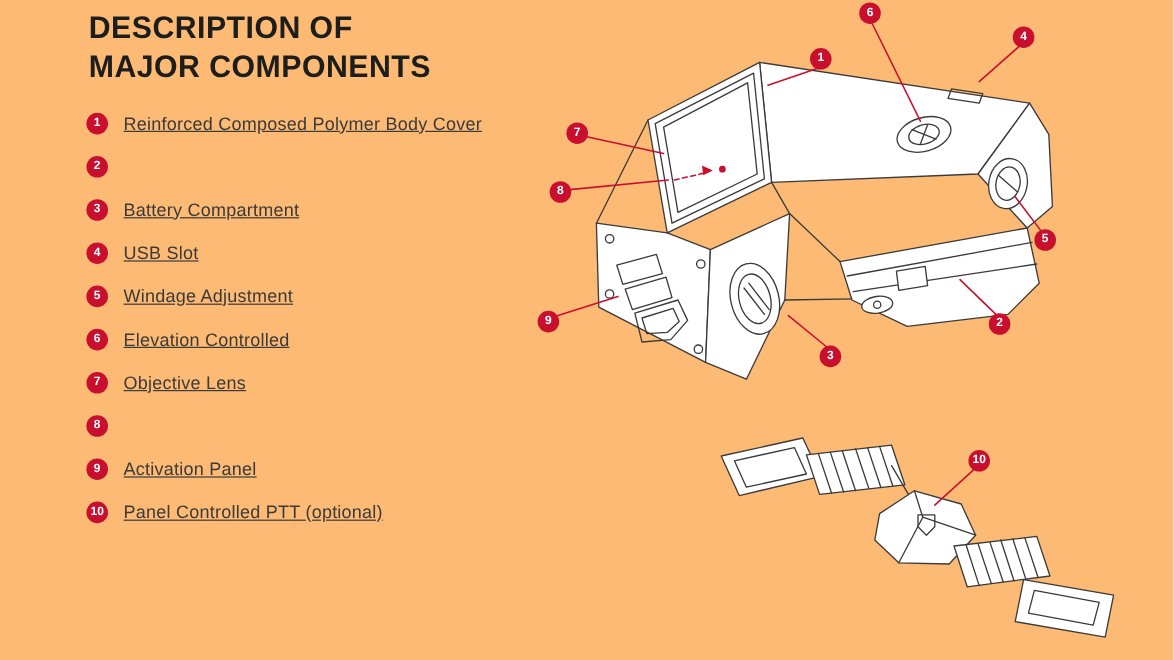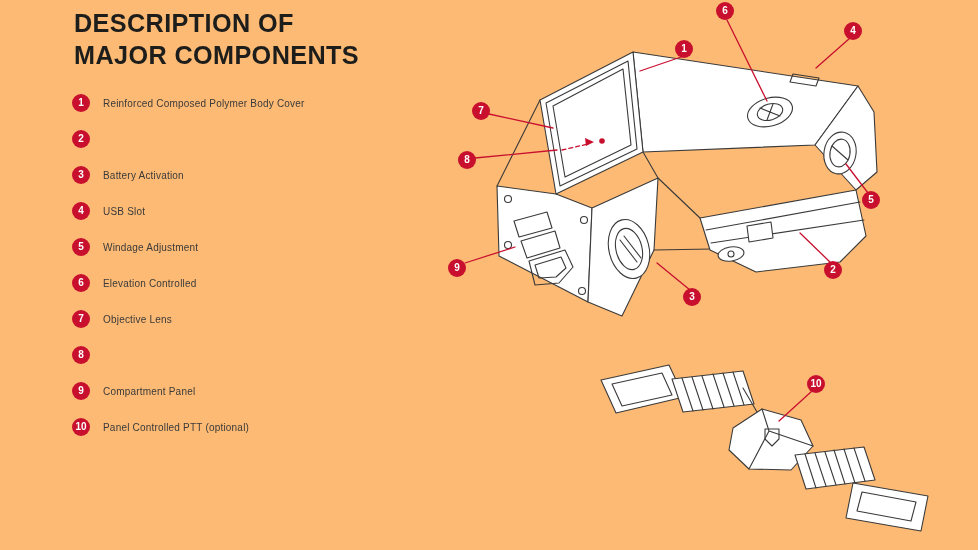--- a/index.html
+++ b/index.html
@@ -13,21 +13,21 @@
     font-size:26px;font-weight:700;letter-spacing:.4px;line-height:1.22;
     color:var(--ink);transform:scaleX(.97);transform-origin:left top;
   }
   .legend{position:absolute;left:72px;top:94px;list-style:none;margin:0;padding:0;}
   .legend-item{display:flex;align-items:center;gap:13px;height:18px;margin-bottom:18px;}
   .badge{
     display:inline-flex;align-items:center;justify-content:center;
     width:18px;height:18px;border-radius:50%;background:var(--accent);
     color:#fff;font-size:10px;font-weight:700;flex:0 0 18px;line-height:1;
   }
-  .label{font-size:10px;color:var(--line);letter-spacing:.2px;white-space:nowrap;}
+  .label{font-size:15px;color:var(--line);letter-spacing:.2px;white-space:nowrap;text-decoration:underline;}
   .diagram-svg{position:absolute;left:0;top:0;width:978px;height:550px;}
   .callout{position:absolute;z-index:3;}
 </style>
 </head>
 <body>
 
 <div class="page">
 
   <header class="title">
     <div>DESCRIPTION OF</div>
@@ -37,21 +37,21 @@
   <ul class="legend">
     <li class="legend-item">
       <span class="badge">1</span>
       <span class="label">Reinforced Composed Polymer Body Cover</span>
     </li>
     <li class="legend-item">
       <span class="badge">2</span>
     </li>
     <li class="legend-item">
       <span class="badge">3</span>
-      <span class="label">Battery Activation</span>
+      <span class="label">Battery Compartment</span>
     </li>
     <li class="legend-item">
       <span class="badge">4</span>
       <span class="label">USB Slot</span>
     </li>
     <li class="legend-item">
       <span class="badge">5</span>
       <span class="label">Windage Adjustment</span>
     </li>
     <li class="legend-item">
@@ -60,21 +60,21 @@
     </li>
     <li class="legend-item">
       <span class="badge">7</span>
       <span class="label">Objective Lens</span>
     </li>
     <li class="legend-item">
       <span class="badge">8</span>
     </li>
     <li class="legend-item">
       <span class="badge">9</span>
-      <span class="label">Compartment Panel</span>
+      <span class="label">Activation Panel</span>
     </li>
     <li class="legend-item">
       <span class="badge">10</span>
       <span class="label">Panel Controlled PTT (optional)</span>
     </li>
   </ul>
 
   <svg class="diagram-svg" viewBox="0 0 978 550" xmlns="http://www.w3.org/2000/svg">
 
     <g stroke="#3a3a3a" stroke-width="1.1" fill="none" stroke-linejoin="round" stroke-linecap="round">

